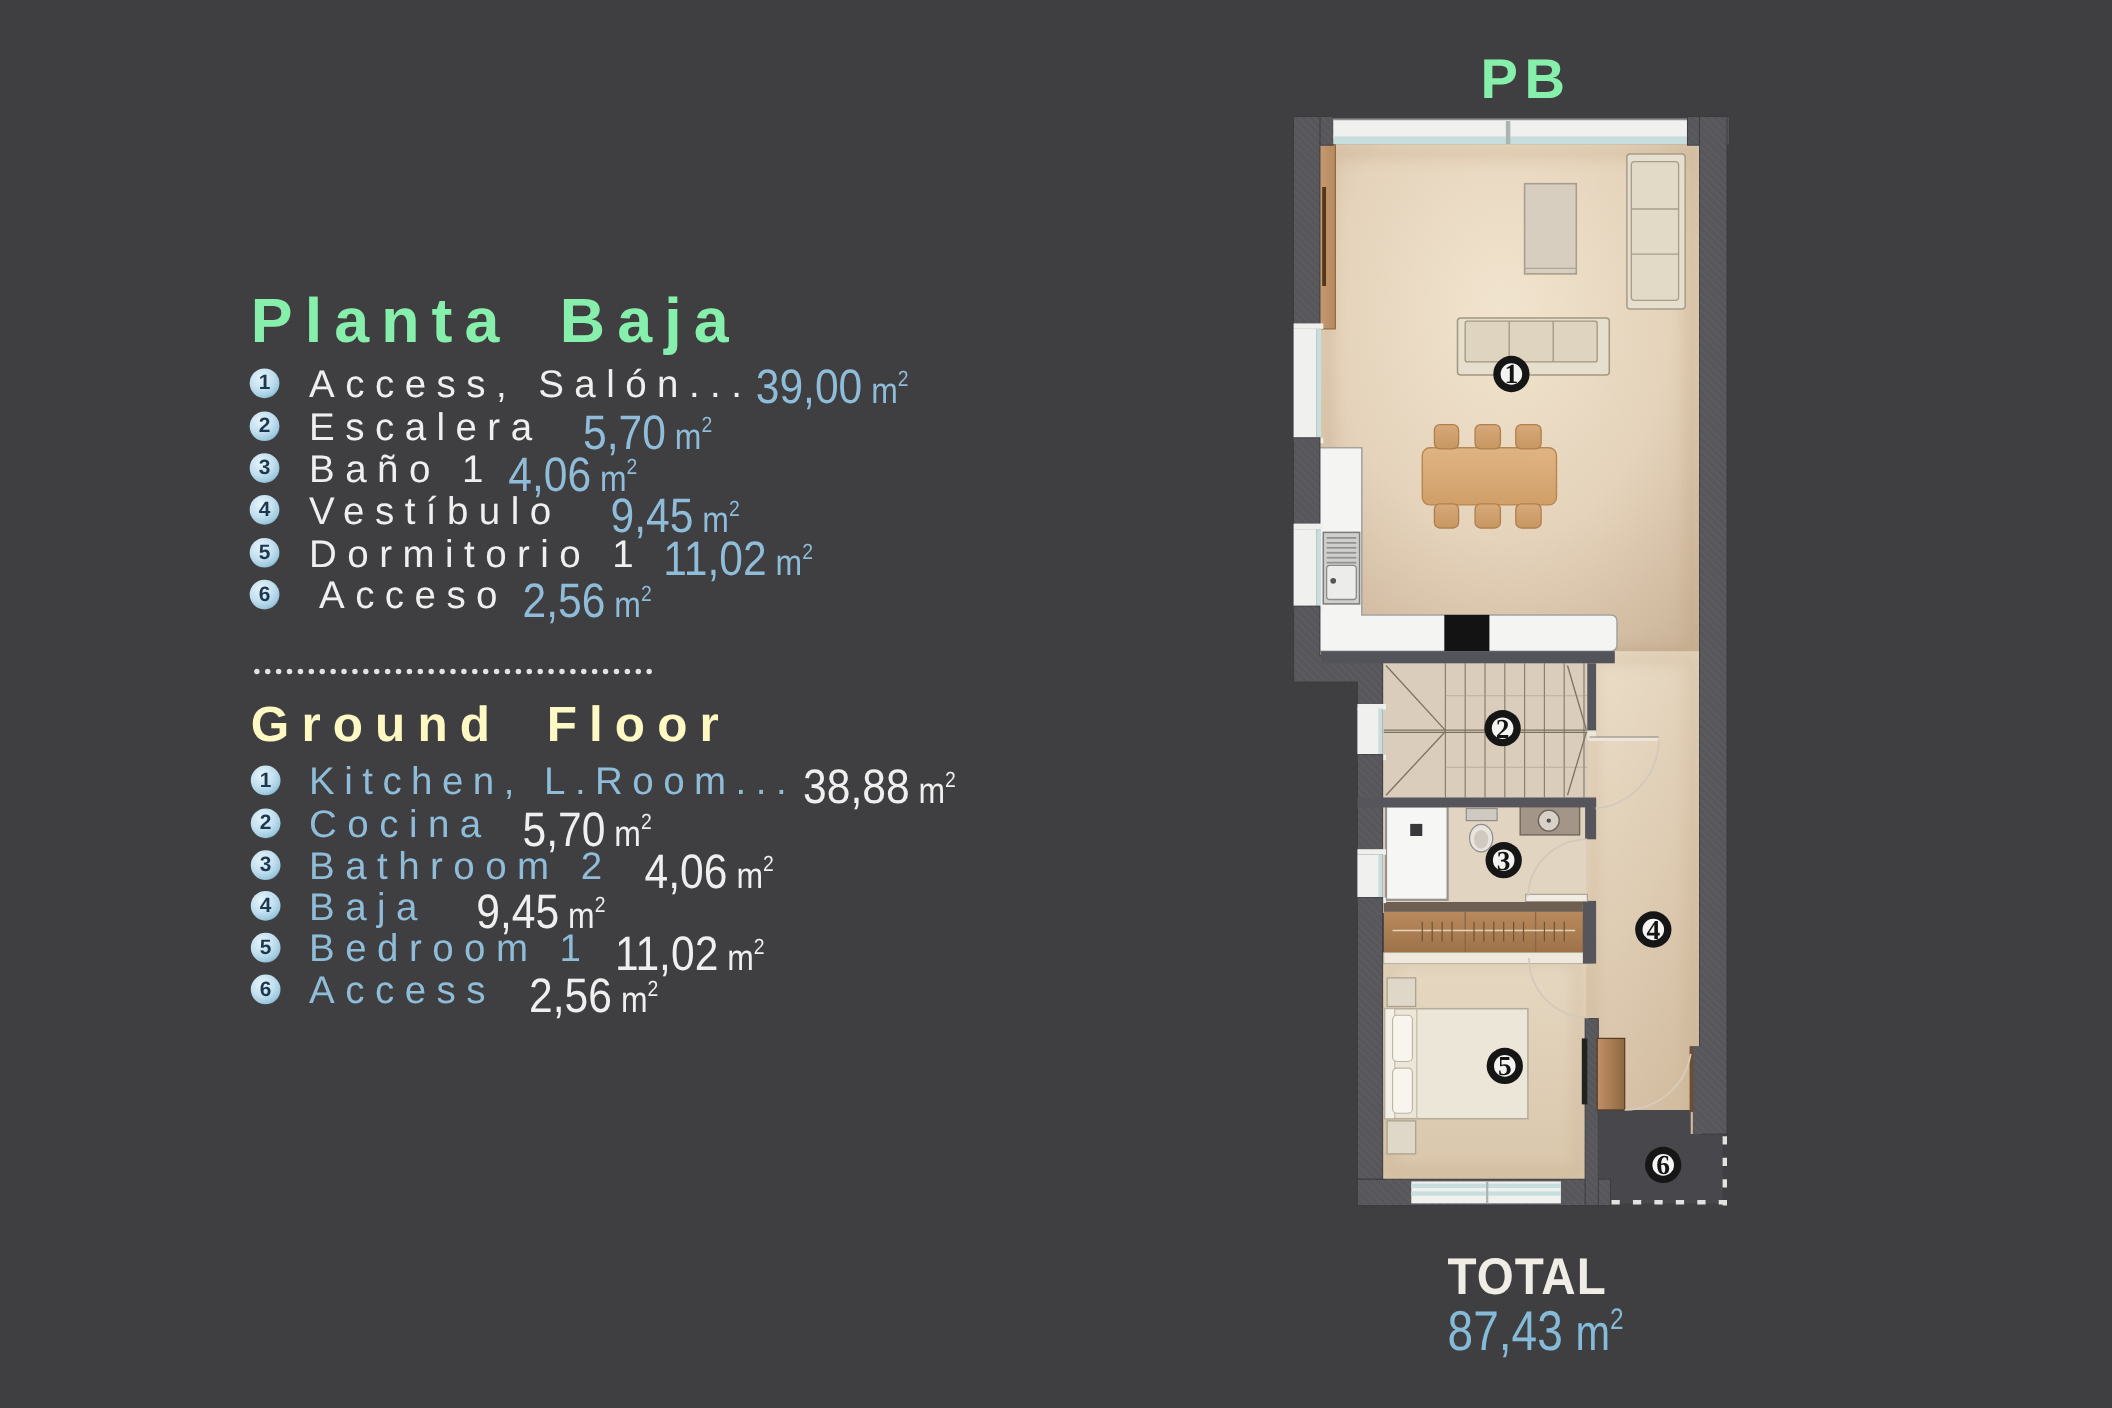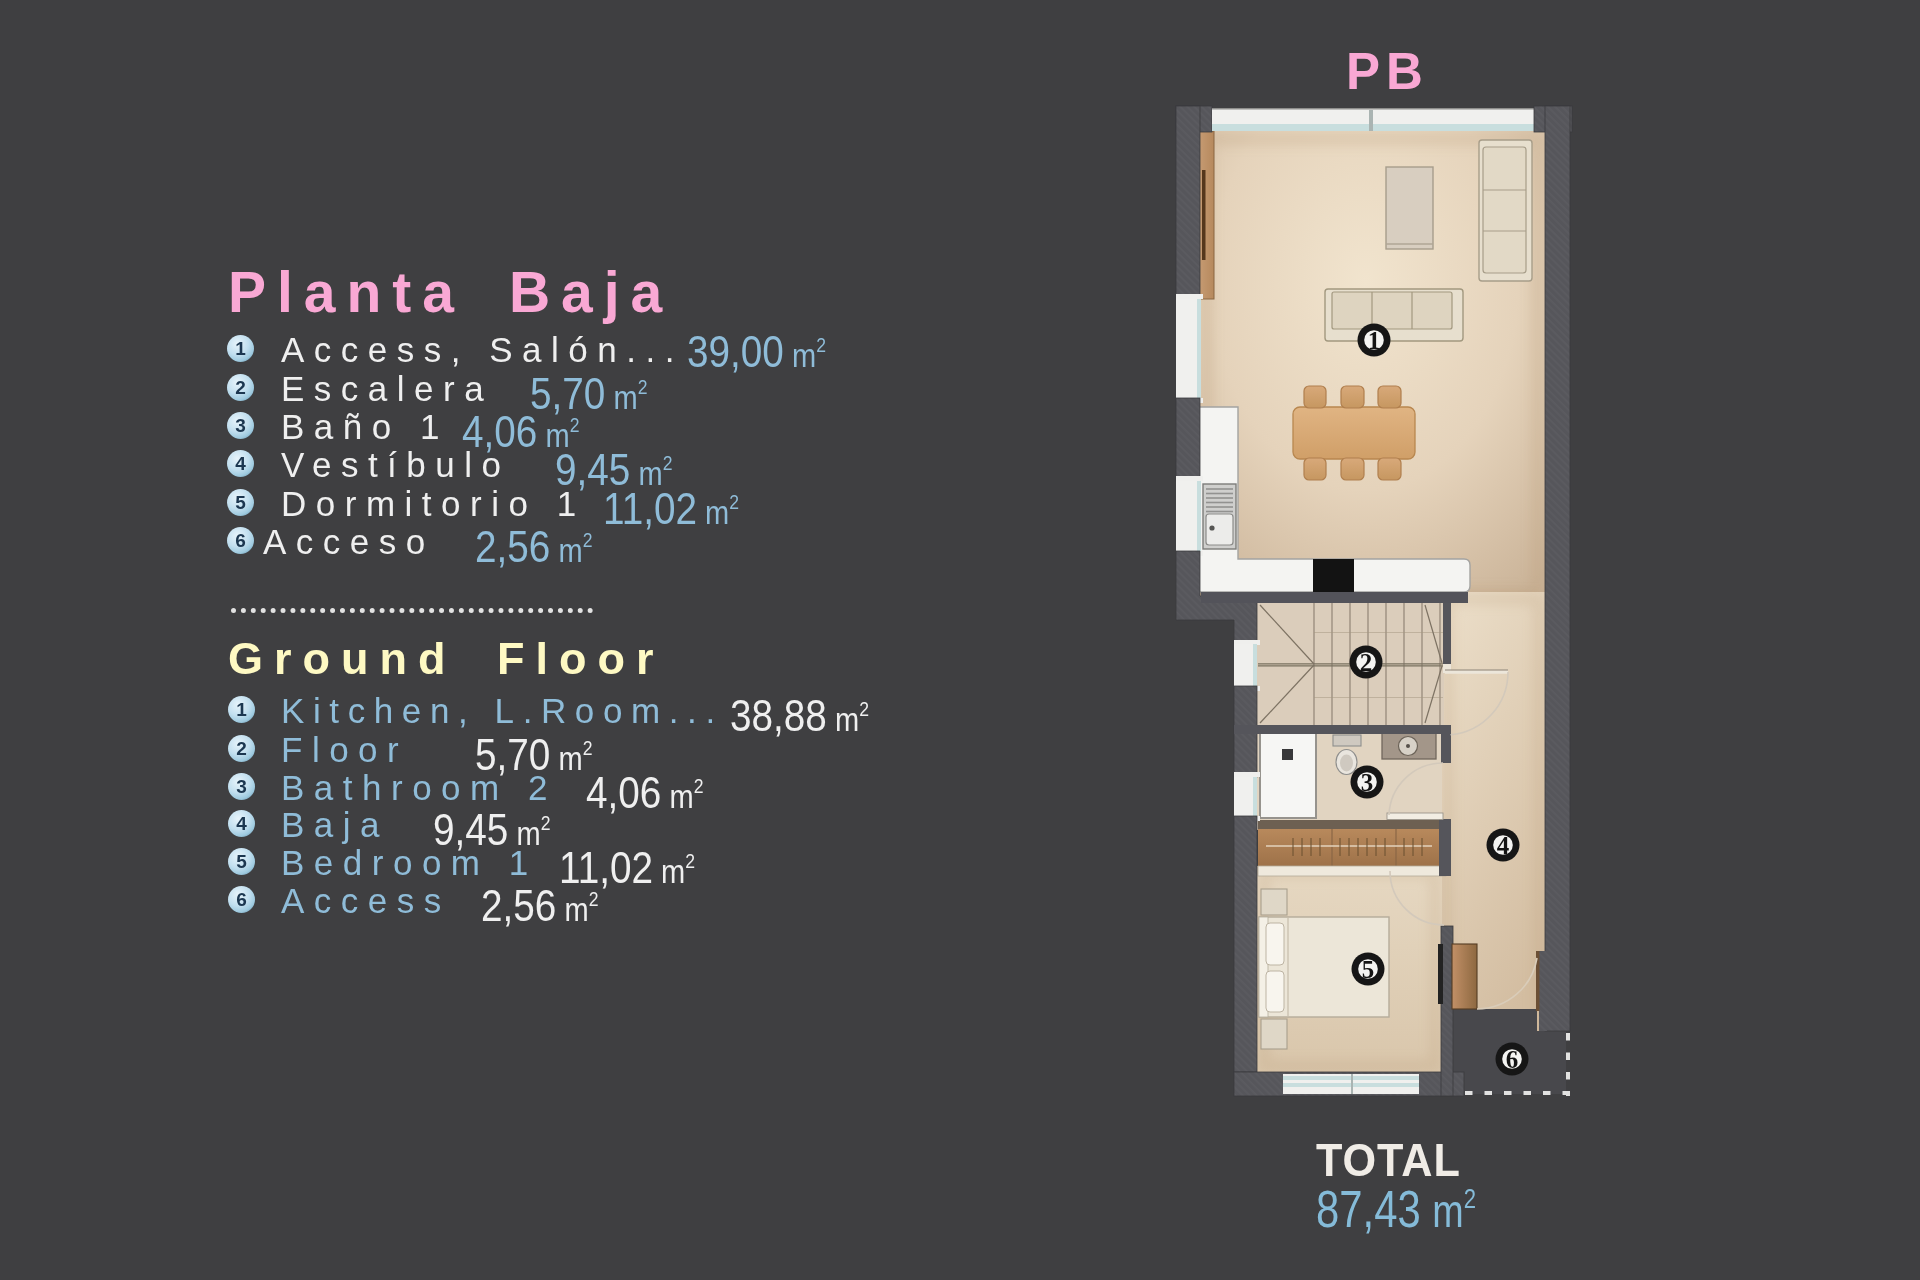--- a/index.html
+++ b/index.html
@@ -1,18 +1,18 @@
 <!DOCTYPE html>
 <html><head>
 <meta charset="utf-8">
 <style>
 html,body{margin:0;padding:0;width:1920px;height:1280px;background:#3f3f41;overflow:hidden}
 body{position:relative;font-family:"Liberation Sans",sans-serif;filter:brightness(1)}
 .abs{position:absolute}
-.title{font-weight:bold;color:#f9a8d4;white-space:nowrap}
+.title{font-weight:bold;color:#86efac;white-space:nowrap}
 .lbadge{position:absolute;width:27px;height:27px;border-radius:50%;
   background:radial-gradient(circle at 38% 32%, #e7f4fb 0%, #c2dfef 45%, #9ecadf 70%, #47708a 100%);
   color:#1c3750;font-size:19px;font-weight:bold;text-align:center;line-height:27px}
 .lab{position:absolute;font-size:35px;line-height:35px;letter-spacing:9.5px;white-space:nowrap}
 .val{position:absolute;font-size:44px;line-height:44px;letter-spacing:0px;white-space:nowrap;transform:scaleX(0.88);transform-origin:0 0}
 .m2x{font-size:33px}
 .sup{font-size:20px;vertical-align:15px}
 .white{color:#efefef}
 .blue{color:#8fbcd8}
 </style>
@@ -35,33 +35,33 @@
 
 <div class="lbadge" style="left:227px;top:450px">4</div>
 <div class="lab white" style="left:281px;top:447px">Vestíbulo</div>
 <div class="val blue" style="left:555px;top:441px">9,45<span class="m2x"> m</span><span class="sup">2</span></div>
 
 <div class="lbadge" style="left:227px;top:489px">5</div>
 <div class="lab white" style="left:281px;top:486px">Dormitorio 1</div>
 <div class="val blue" style="left:603px;top:480px">11,02<span class="m2x"> m</span><span class="sup">2</span></div>
 
 <div class="lbadge" style="left:227px;top:527px">6</div>
-<div class="lab white" style="left:263px;top:524px">Acceso</div>
+<div class="lab white" style="left:290px;top:524px">Acceso</div>
 <div class="val blue" style="left:475px;top:518px">2,56<span class="m2x"> m</span><span class="sup">2</span></div>
 
 <div class="abs" style="left:231px;top:608px;width:362px;border-top:5px dotted #e2e2e2"></div>
 
 <div class="abs title" style="left:228px;top:636px;font-size:45px;line-height:45px;letter-spacing:11px;word-spacing:17px;color:#fef9c3">Ground Floor</div>
 
 <div class="lbadge" style="left:228px;top:696px">1</div>
 <div class="lab blue" style="left:281px;top:693px;letter-spacing:8.6px">Kitchen, L.Room...</div>
 <div class="val white" style="left:730px;top:687px">38,88<span class="m2x"> m</span><span class="sup">2</span></div>
 
 <div class="lbadge" style="left:228px;top:735px">2</div>
-<div class="lab blue" style="left:281px;top:732px">Floor</div>
+<div class="lab blue" style="left:281px;top:732px">Cocina</div>
 <div class="val white" style="left:475px;top:726px">5,70<span class="m2x"> m</span><span class="sup">2</span></div>
 
 <div class="lbadge" style="left:228px;top:773px">3</div>
 <div class="lab blue" style="left:281px;top:770px">Bathroom 2</div>
 <div class="val white" style="left:586px;top:764px">4,06<span class="m2x"> m</span><span class="sup">2</span></div>
 
 <div class="lbadge" style="left:228px;top:810px">4</div>
 <div class="lab blue" style="left:281px;top:807px">Baja</div>
 <div class="val white" style="left:433px;top:801px">9,45<span class="m2x"> m</span><span class="sup">2</span></div>
 

